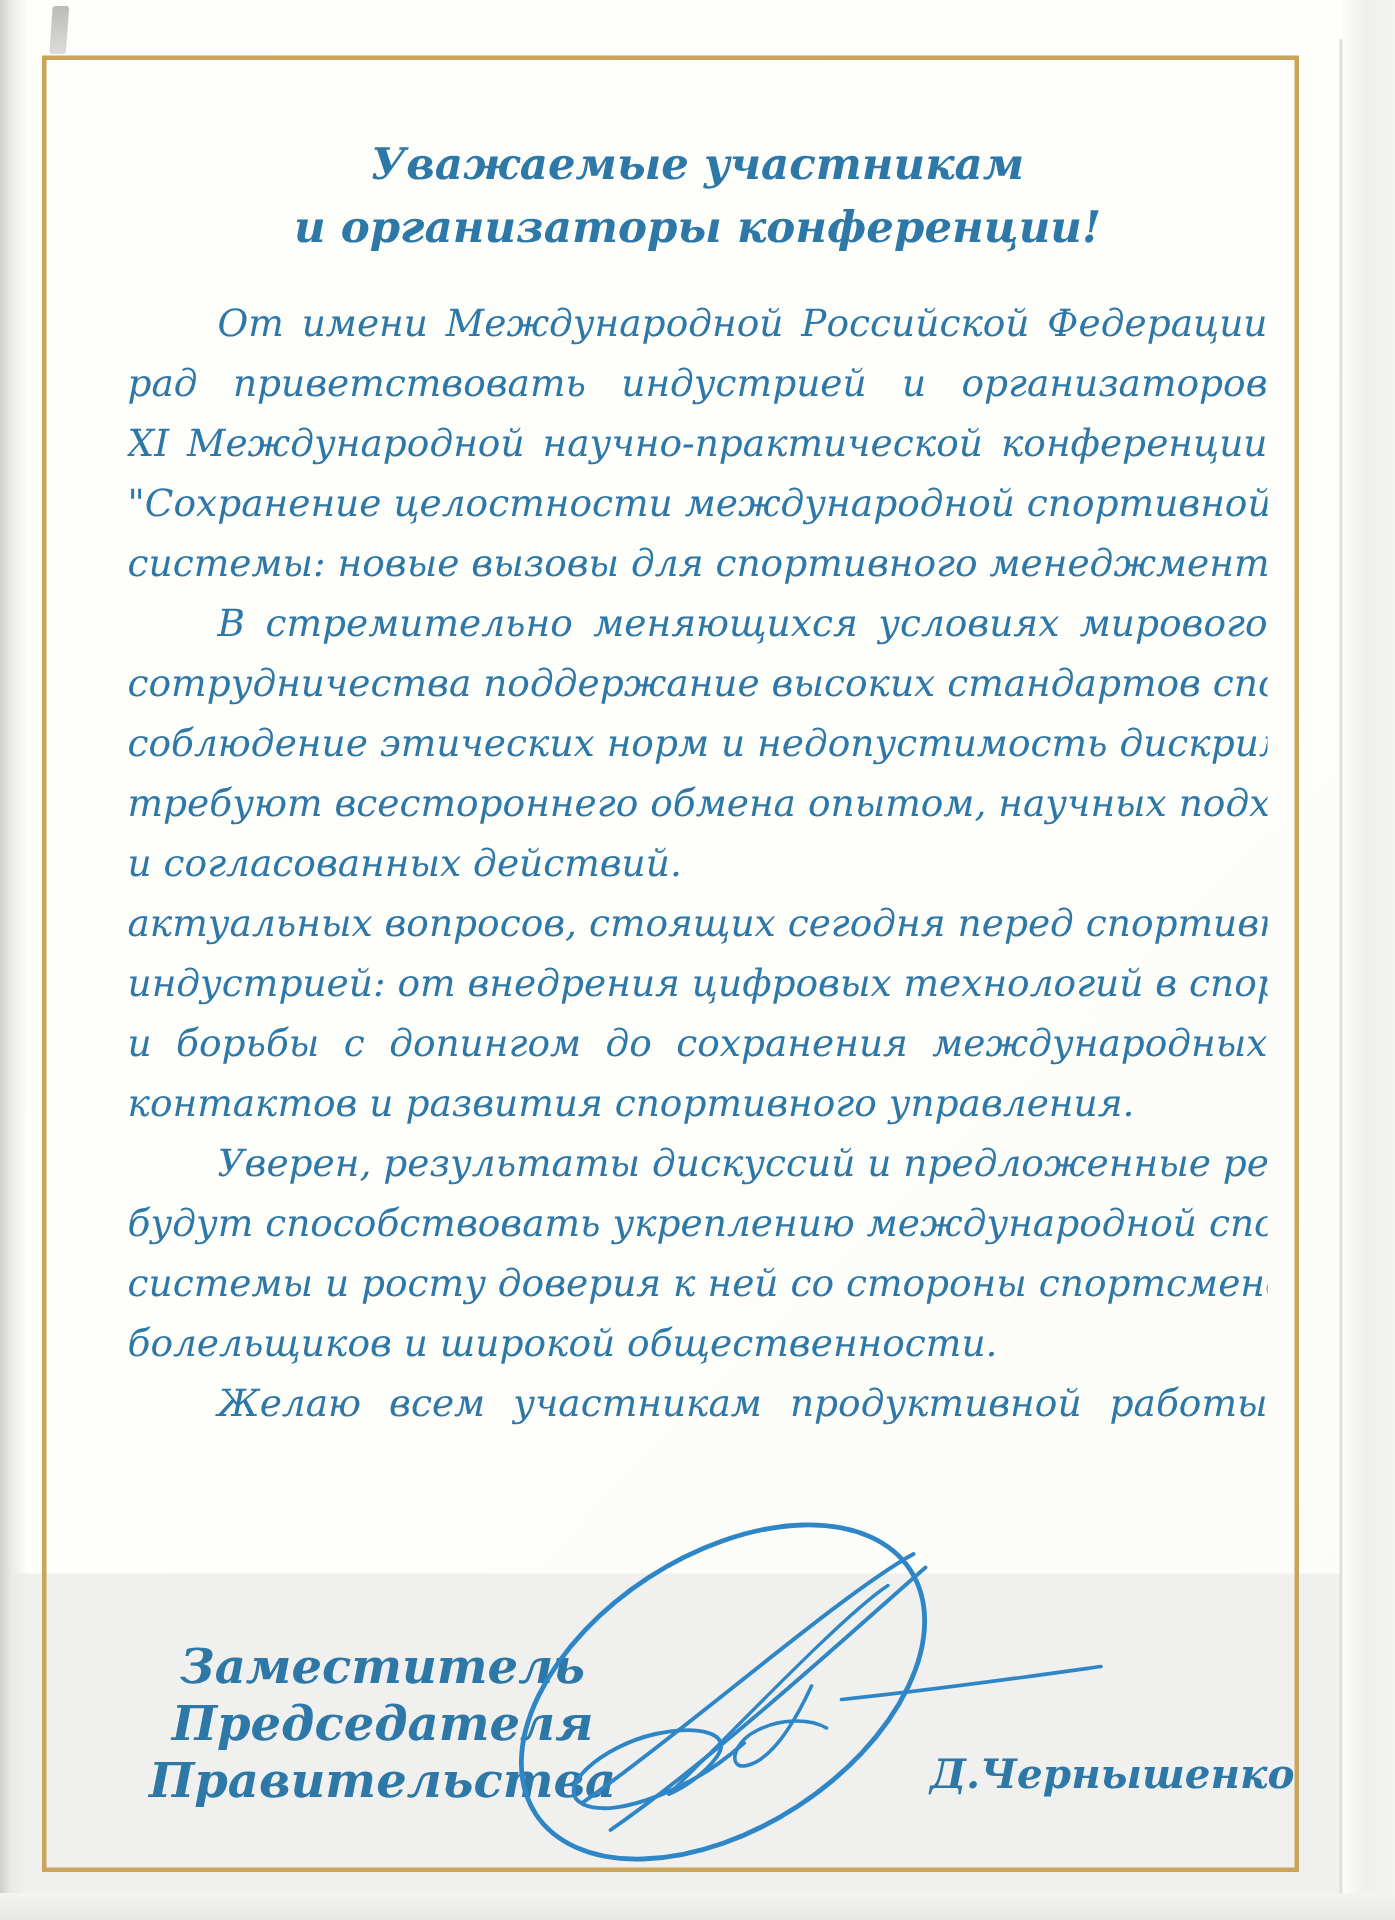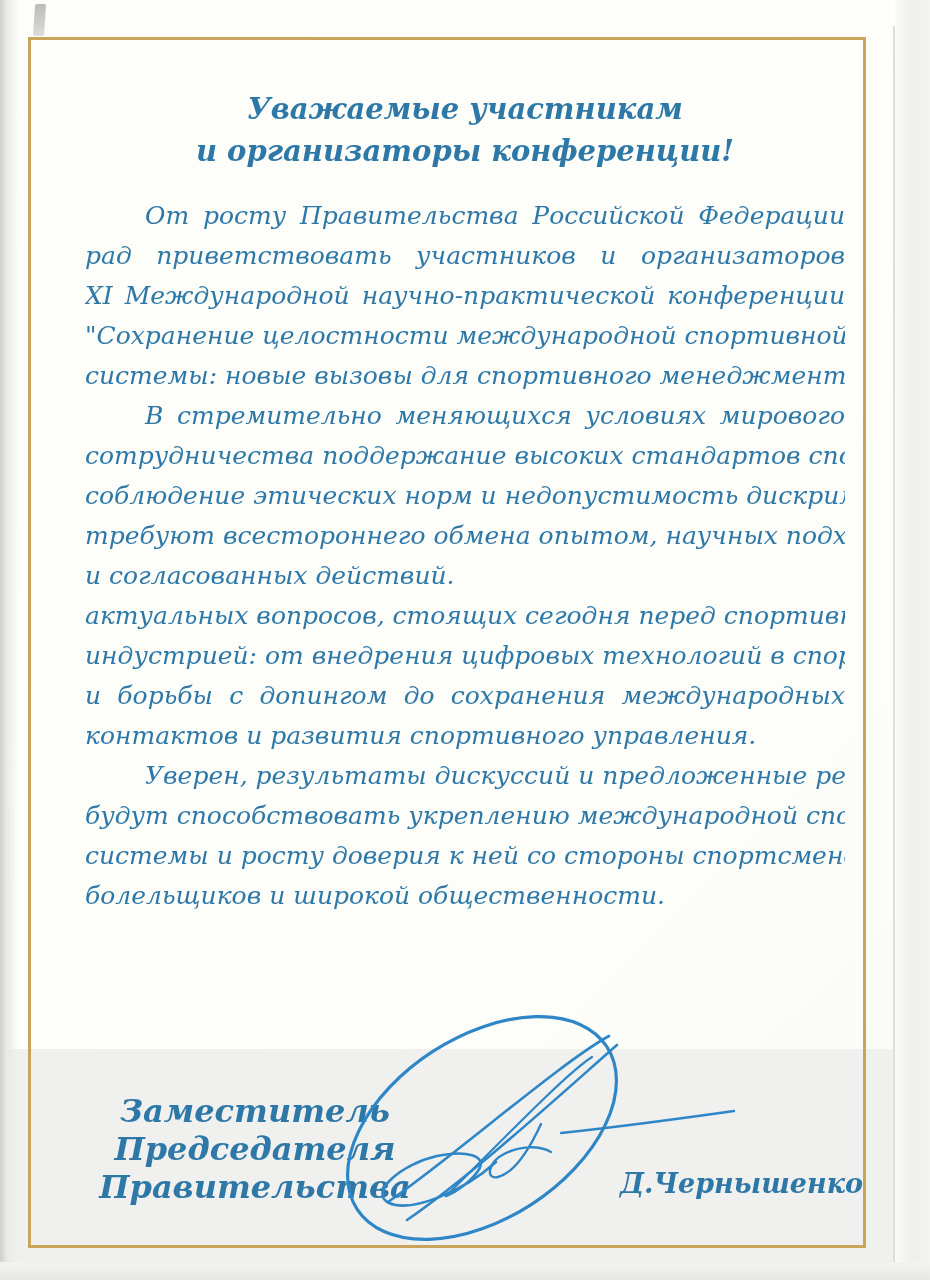--- a/index.html
+++ b/index.html
@@ -63,42 +63,43 @@
 <div class="scan">
 
   <div class="gold-frame"></div>
 
   <div class="salutation ink">
     <div>Уважаемые участникам</div>
     <div>и организаторы конференции!</div>
   </div>
 
   <div class="body-lines ink">
-    <div class="line first">От росту Правительства Российской Федерации</div>
-    <div class="line">рад приветствовать участников и организаторов</div>
+    <div class="line first">От имени Международной Российской Федерации</div>
+    <div class="line">рад приветствовать индустрией и организаторов</div>
     <div class="line">XI Международной научно-практической конференции</div>
     <div class="line">"Сохранение целостности международной спортивной</div>
     <div class="line last">системы: новые вызовы для спортивного менеджмента".</div>
 
     <div class="line first">В стремительно меняющихся условиях мирового</div>
     <div class="line">сотрудничества поддержание высоких стандартов спорта,</div>
     <div class="line">соблюдение этических норм и недопустимость дискриминации</div>
     <div class="line">требуют всестороннего обмена опытом, научных подходов</div>
     <div class="line last">и согласованных действий.</div>
 
     <div class="line">актуальных вопросов, стоящих сегодня перед спортивной</div>
     <div class="line">индустрией: от внедрения цифровых технологий в спорт</div>
     <div class="line">и борьбы с допингом до сохранения международных</div>
     <div class="line last">контактов и развития спортивного управления.</div>
 
     <div class="line first">Уверен, результаты дискуссий и предложенные решения</div>
     <div class="line">будут способствовать укреплению международной спортивной</div>
     <div class="line">системы и росту доверия к ней со стороны спортсменов,</div>
     <div class="line last">болельщиков и широкой общественности.</div>
 
+    <div class="line first">Желаю всем участникам продуктивной работы</div>
   </div>
 
   <div class="sign-title ink">
     <div>Заместитель</div>
     <div>Председателя Правительства</div>
   </div>
 
   <div class="sign-name ink">Д.Чернышенко</div>
 
   <svg class="autograph" viewBox="0 0 415 245" fill="none" stroke="#2f86c6" stroke-linecap="round" stroke-linejoin="round">

